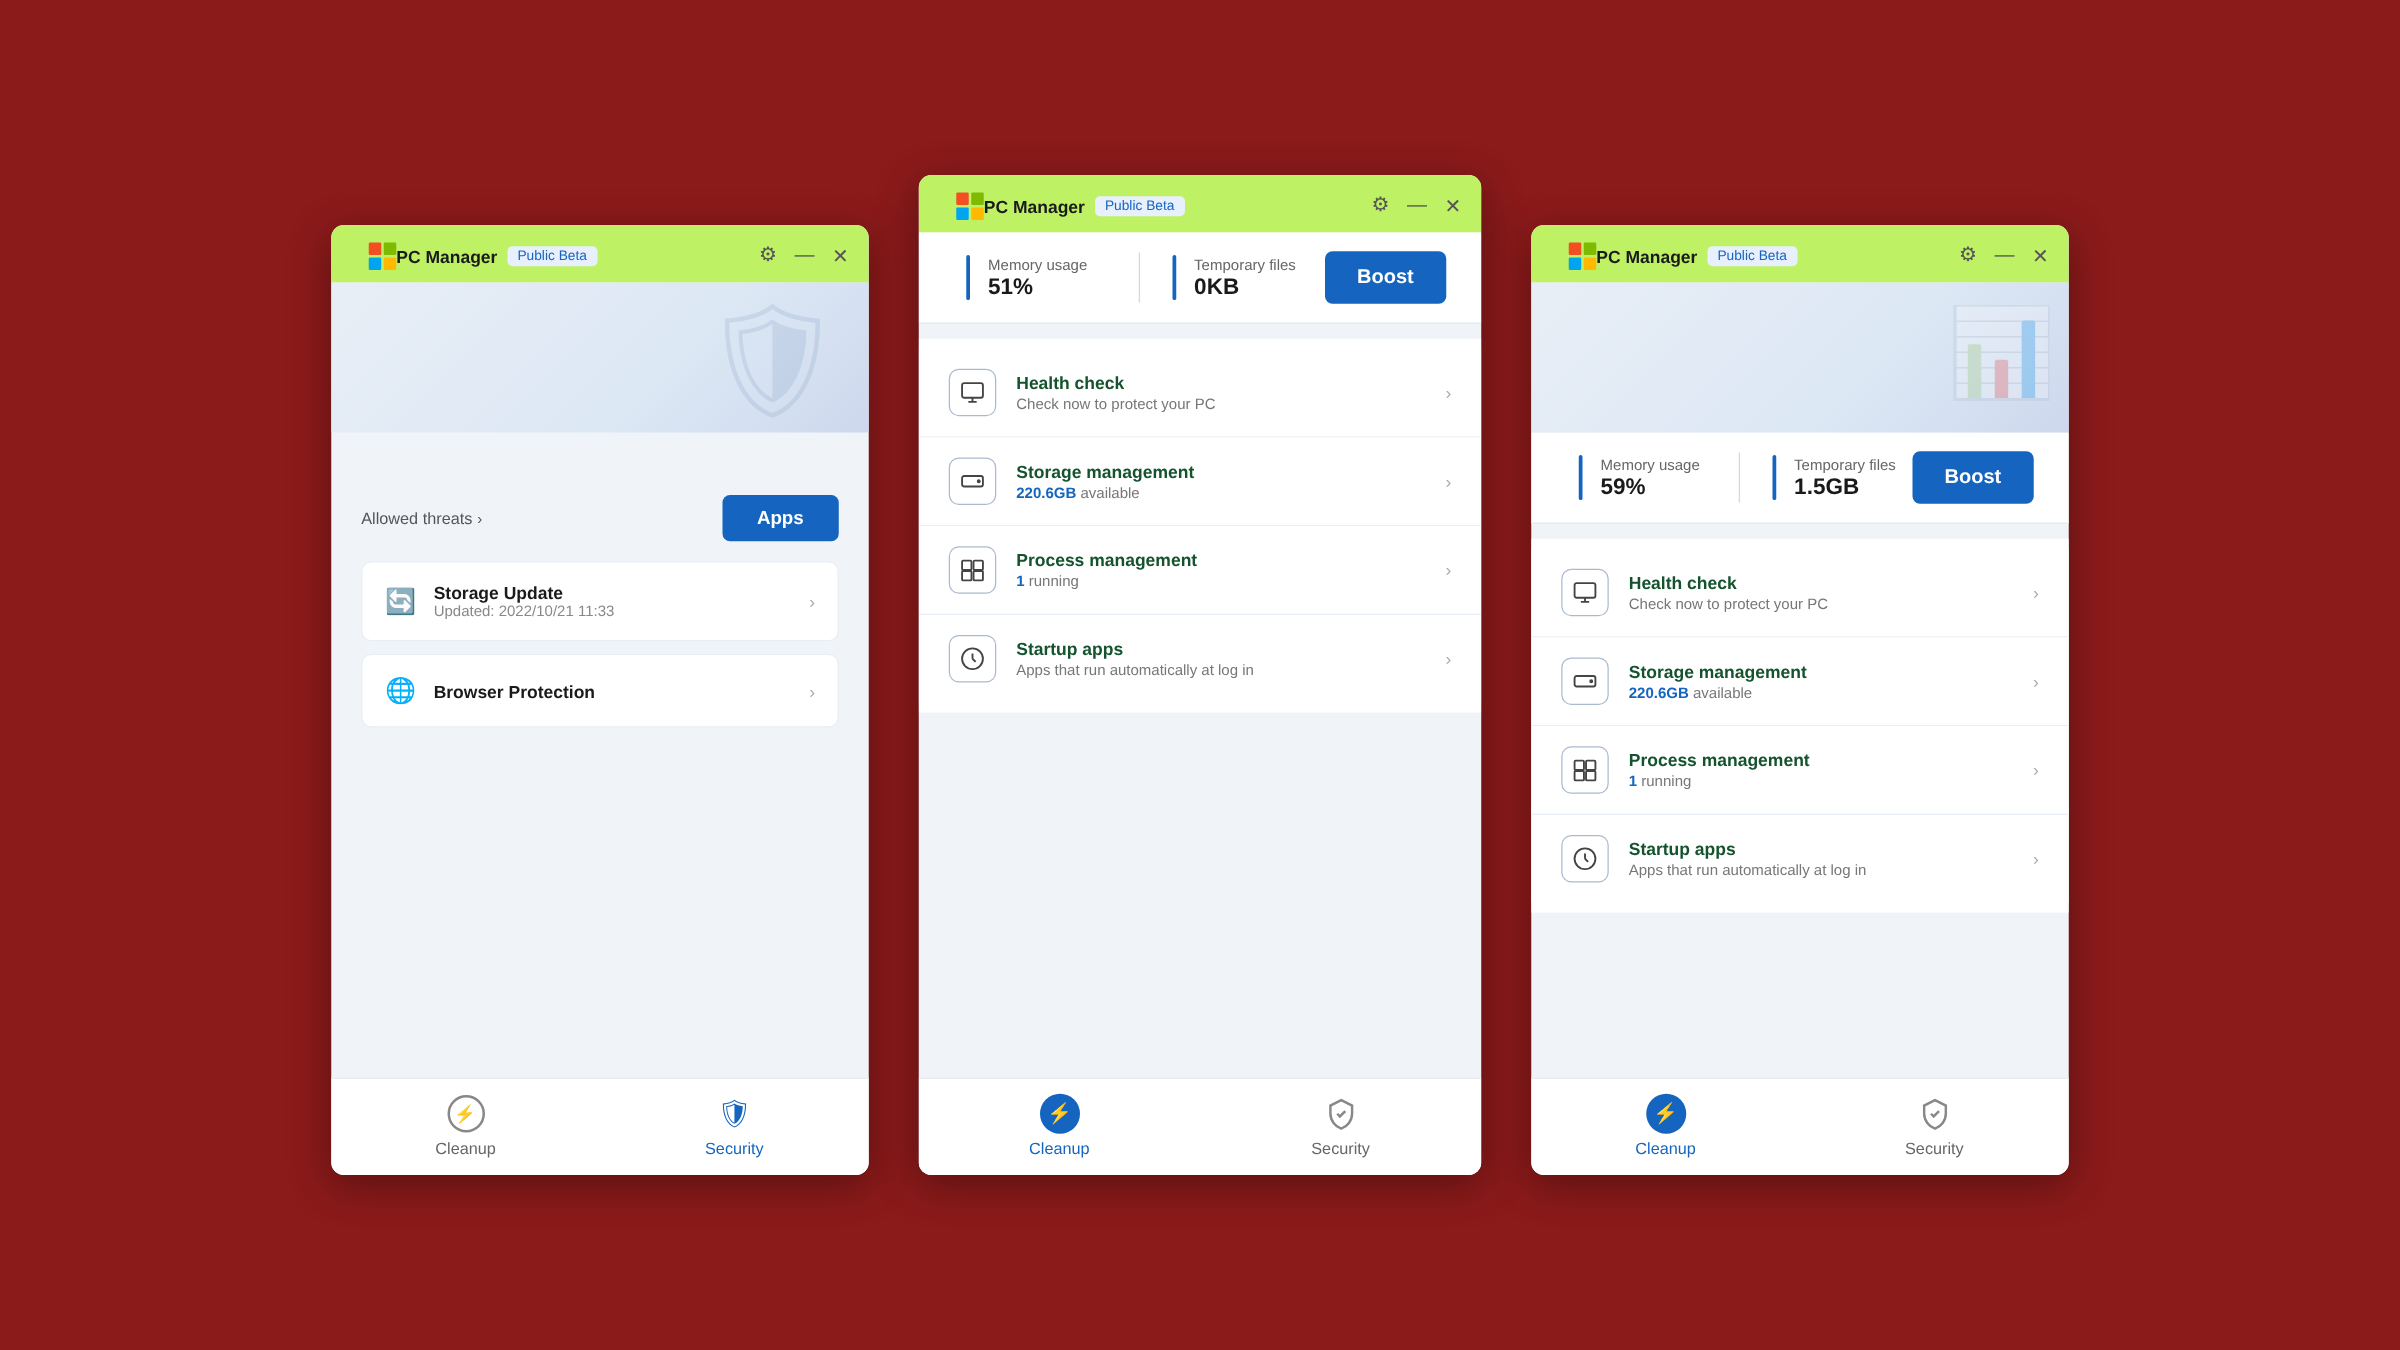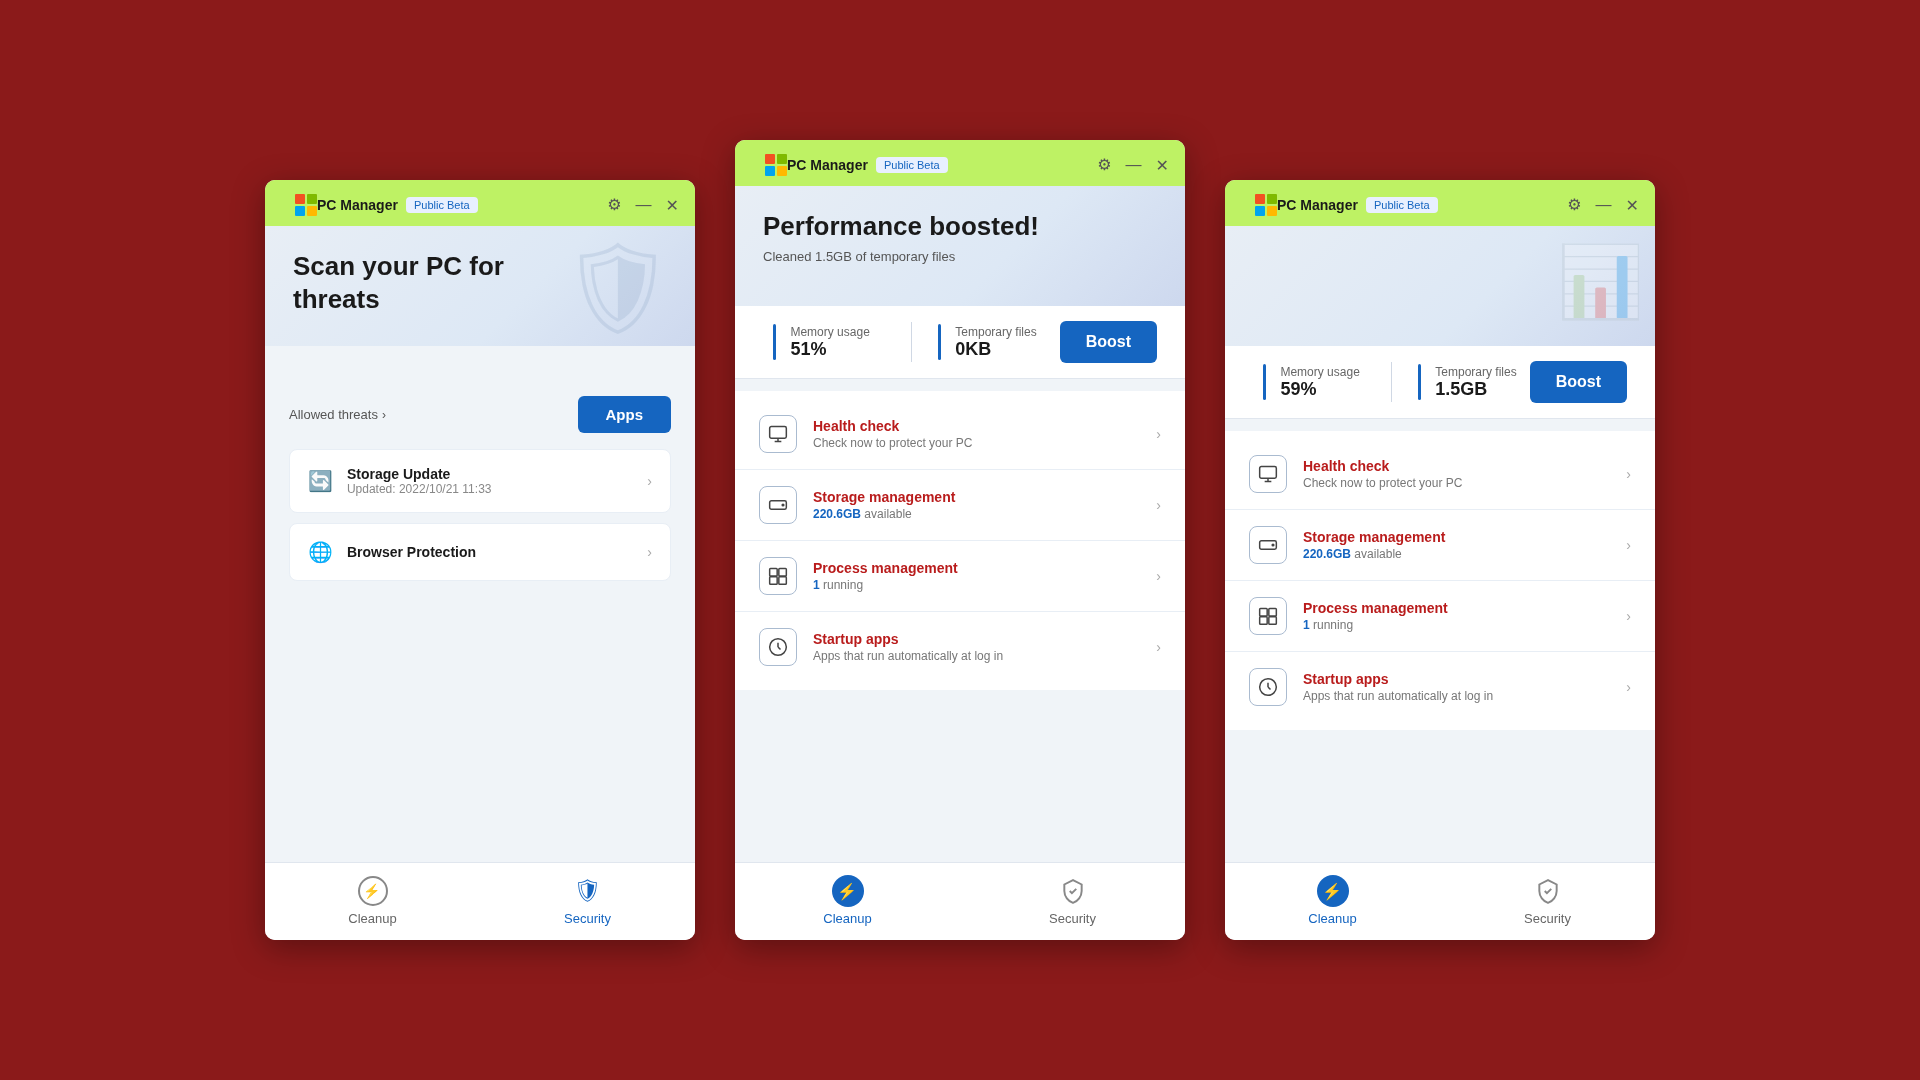--- a/index.html
+++ b/index.html
@@ -209,21 +209,21 @@
       flex-shrink: 0;
       font-size: 18px;
       color: #444;
     }
 
     .menu-text { flex: 1; }
 
     .menu-item-title {
       font-size: 14px;
       font-weight: 600;
-      color: #b91c1c;
+      color: #14532d;
     }
 
     .menu-item-sub {
       font-size: 12px;
       color: #777;
       margin-top: 2px;
     }
 
     .menu-item-sub .highlight {
       color: #1565c0;
@@ -402,21 +402,20 @@
     <span class="titlebar-badge">Public Beta</span>
     <div class="titlebar-controls">
       <span class="titlebar-icon">⚙</span>
       <span class="titlebar-icon">—</span>
       <span class="titlebar-close">✕</span>
     </div>
   </div>
 
   <div class="hero">
     <div class="hero-decoration">🛡</div>
-    <div class="hero-title">Scan your PC for threats</div>
   </div>
 
   <div class="security-content">
     <div class="scan-row">
       <span class="allowed-threats">
         <span>Allowed threats</span>
         <span style="margin-left:4px; font-size:12px;">›</span>
       </span>
       <button class="scan-btn">Apps</button>
     </div>
@@ -466,24 +465,20 @@
     </div>
     <span class="titlebar-title">PC Manager</span>
     <span class="titlebar-badge">Public Beta</span>
     <div class="titlebar-controls">
       <span class="titlebar-icon">⚙</span>
       <span class="titlebar-icon">—</span>
       <span class="titlebar-close">✕</span>
     </div>
   </div>
 
-  <div class="hero">
-    <div class="hero-title">Performance boosted!</div>
-    <div class="hero-subtitle">Cleaned 1.5GB of temporary files</div>
-  </div>
 
   <div class="stats-row">
     <div class="stat-item">
       <span class="stat-bar"></span>
       <span class="stat-content">
         <span class="stat-label">Memory usage</span>
         <span class="stat-value">51%</span>
       </span>
     </div>
     <div class="stat-divider"></div>

